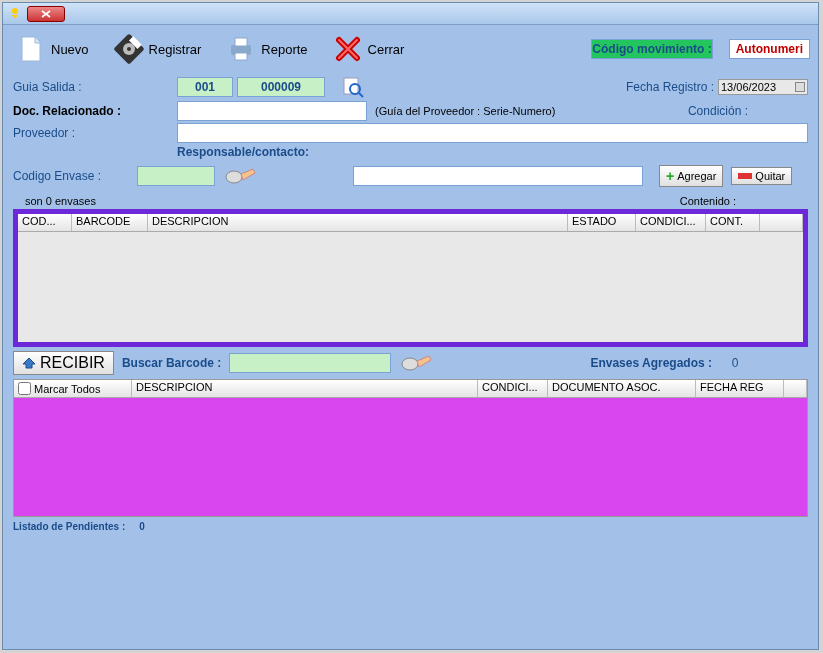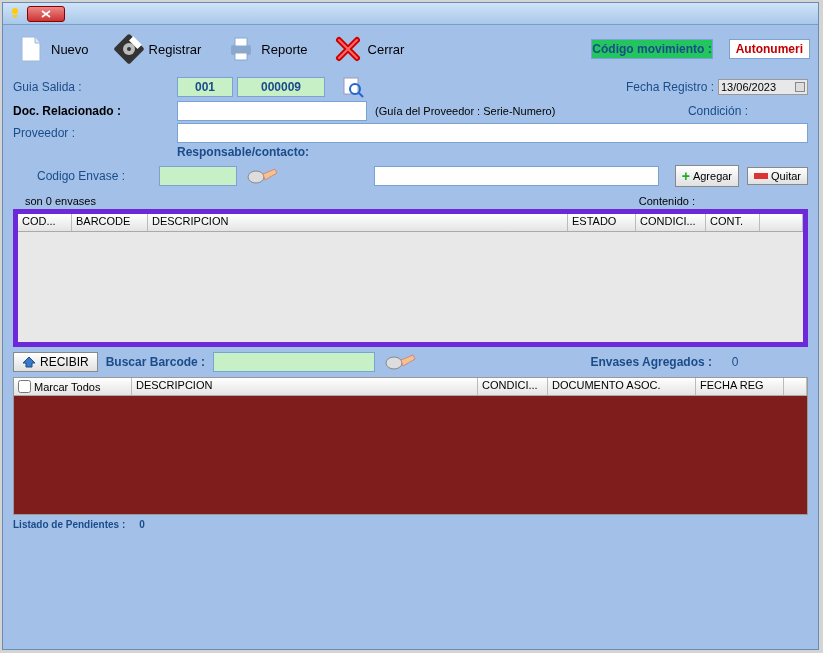--- a/index.html
+++ b/index.html
@@ -96,25 +96,25 @@
   .count-row{display:flex;padding:4px 12px 2px 22px;font-size:11px;}
   .grid{
     margin:0 10px;background:#e8e8e8;border:5px solid #6d28d9;height:138px;
     overflow:hidden;
   }
   .grid-head{display:flex;background:linear-gradient(#fff,#e4e4e4);border-bottom:1px solid #aaa;height:18px;}
   .gh{border-right:1px solid #bbb;padding:1px 4px;font-size:11px;overflow:hidden;white-space:nowrap;}
   .recv-row{display:flex;align-items:center;padding:4px 10px;gap:8px;}
   .recv-btn{
     border:1px solid #888;background:linear-gradient(#fff,#e0e0e0);
-    padding:2px 8px;display:flex;align-items:center;gap:4px;cursor:pointer;font-size:12px;
+    padding:2px 8px;display:flex;align-items:center;gap:4px;cursor:pointer;font-size:16px;
   }
   .recv-btn .arrow{color:#26a;font-weight:bold;}
   .bar-input{background:#c7f0c7;border:1px solid #7aa3d4;width:162px;height:20px;}
-  .grid2{margin:0 10px;background:#7f1d1d;border:1px solid #999;height:138px;overflow:hidden;}
+  .grid2{margin:0 10px;background:#d946ef;border:1px solid #999;height:138px;overflow:hidden;}
   .grid2-head{display:flex;background:linear-gradient(#fff,#e4e4e4);border-bottom:1px solid #aaa;height:18px;}
   .chk-col{width:118px;border-right:1px solid #bbb;display:flex;align-items:center;padding:0 4px;gap:3px;font-size:11px;}
   .pend-row{padding:4px 10px;color:#1b4c8a;font-weight:bold;font-size:10px;}
   svg { display:block; }
 </style>
 </head>
 <body>
 
 <div class="window">
 
@@ -211,21 +211,21 @@
       <span class="lbl" style="width:160px;">Proveedor :</span>
       <input class="txt-input" style="flex: 1 1 0%;">
     </div>
 
     <div class="row">
       <span style="width:160px;"></span>
       <span class="lbl-bold" style="color:#1b4c8a;">Responsable/contacto:</span>
     </div>
 
     <div class="row" style="margin-top:6px;">
-      <span class="lbl" style="width:120px;margin-left:24px;">Codigo Envase :</span>
+      <span class="lbl" style="width:120px;">Codigo Envase :</span>
       <input class="env-input" style="">
       <span class="barcode-ic" style="margin-left:4px;">
         <svg width="34" height="22" viewBox="0 0 34 22">
             <ellipse cx="11" cy="12" rx="8" ry="6" fill="#ddd" stroke="#888"></ellipse>
             <path d="M18 9 L30 4 L32 8 L20 15 Z" fill="#f4c28a" stroke="#c88"></path>
           </svg>
       </span>
       <span style="width:88px;"></span>
       <input class="txt-input" style="width: 290px;">
       <span style="width:8px;"></span>
@@ -236,21 +236,21 @@
       <div class="btn-del" style="margin-left:4px;">
         <span class="minus"></span>
         <span>Quitar</span>
       </div>
     </div>
   </div>
 
   <div class="count-row">
     <span>son 0 envases</span>
     <div class="spacer"></div>
-    <span style="margin-right:111px;">Contenido :</span>
+    <span style="margin-right:70px;">Contenido :</span>
   </div>
 
   <div class="grid">
     <div class="grid-head">
       <div class="gh" style="width:54px;">COD...</div>
       <div class="gh" style="width:76px;">BARCODE</div>
       <div class="gh" style="width:420px;">DESCRIPCION</div>
       <div class="gh" style="width:68px;">ESTADO</div>
       <div class="gh" style="width:70px;">CONDICI...</div>
       <div class="gh" style="width:54px;">CONT.</div>

